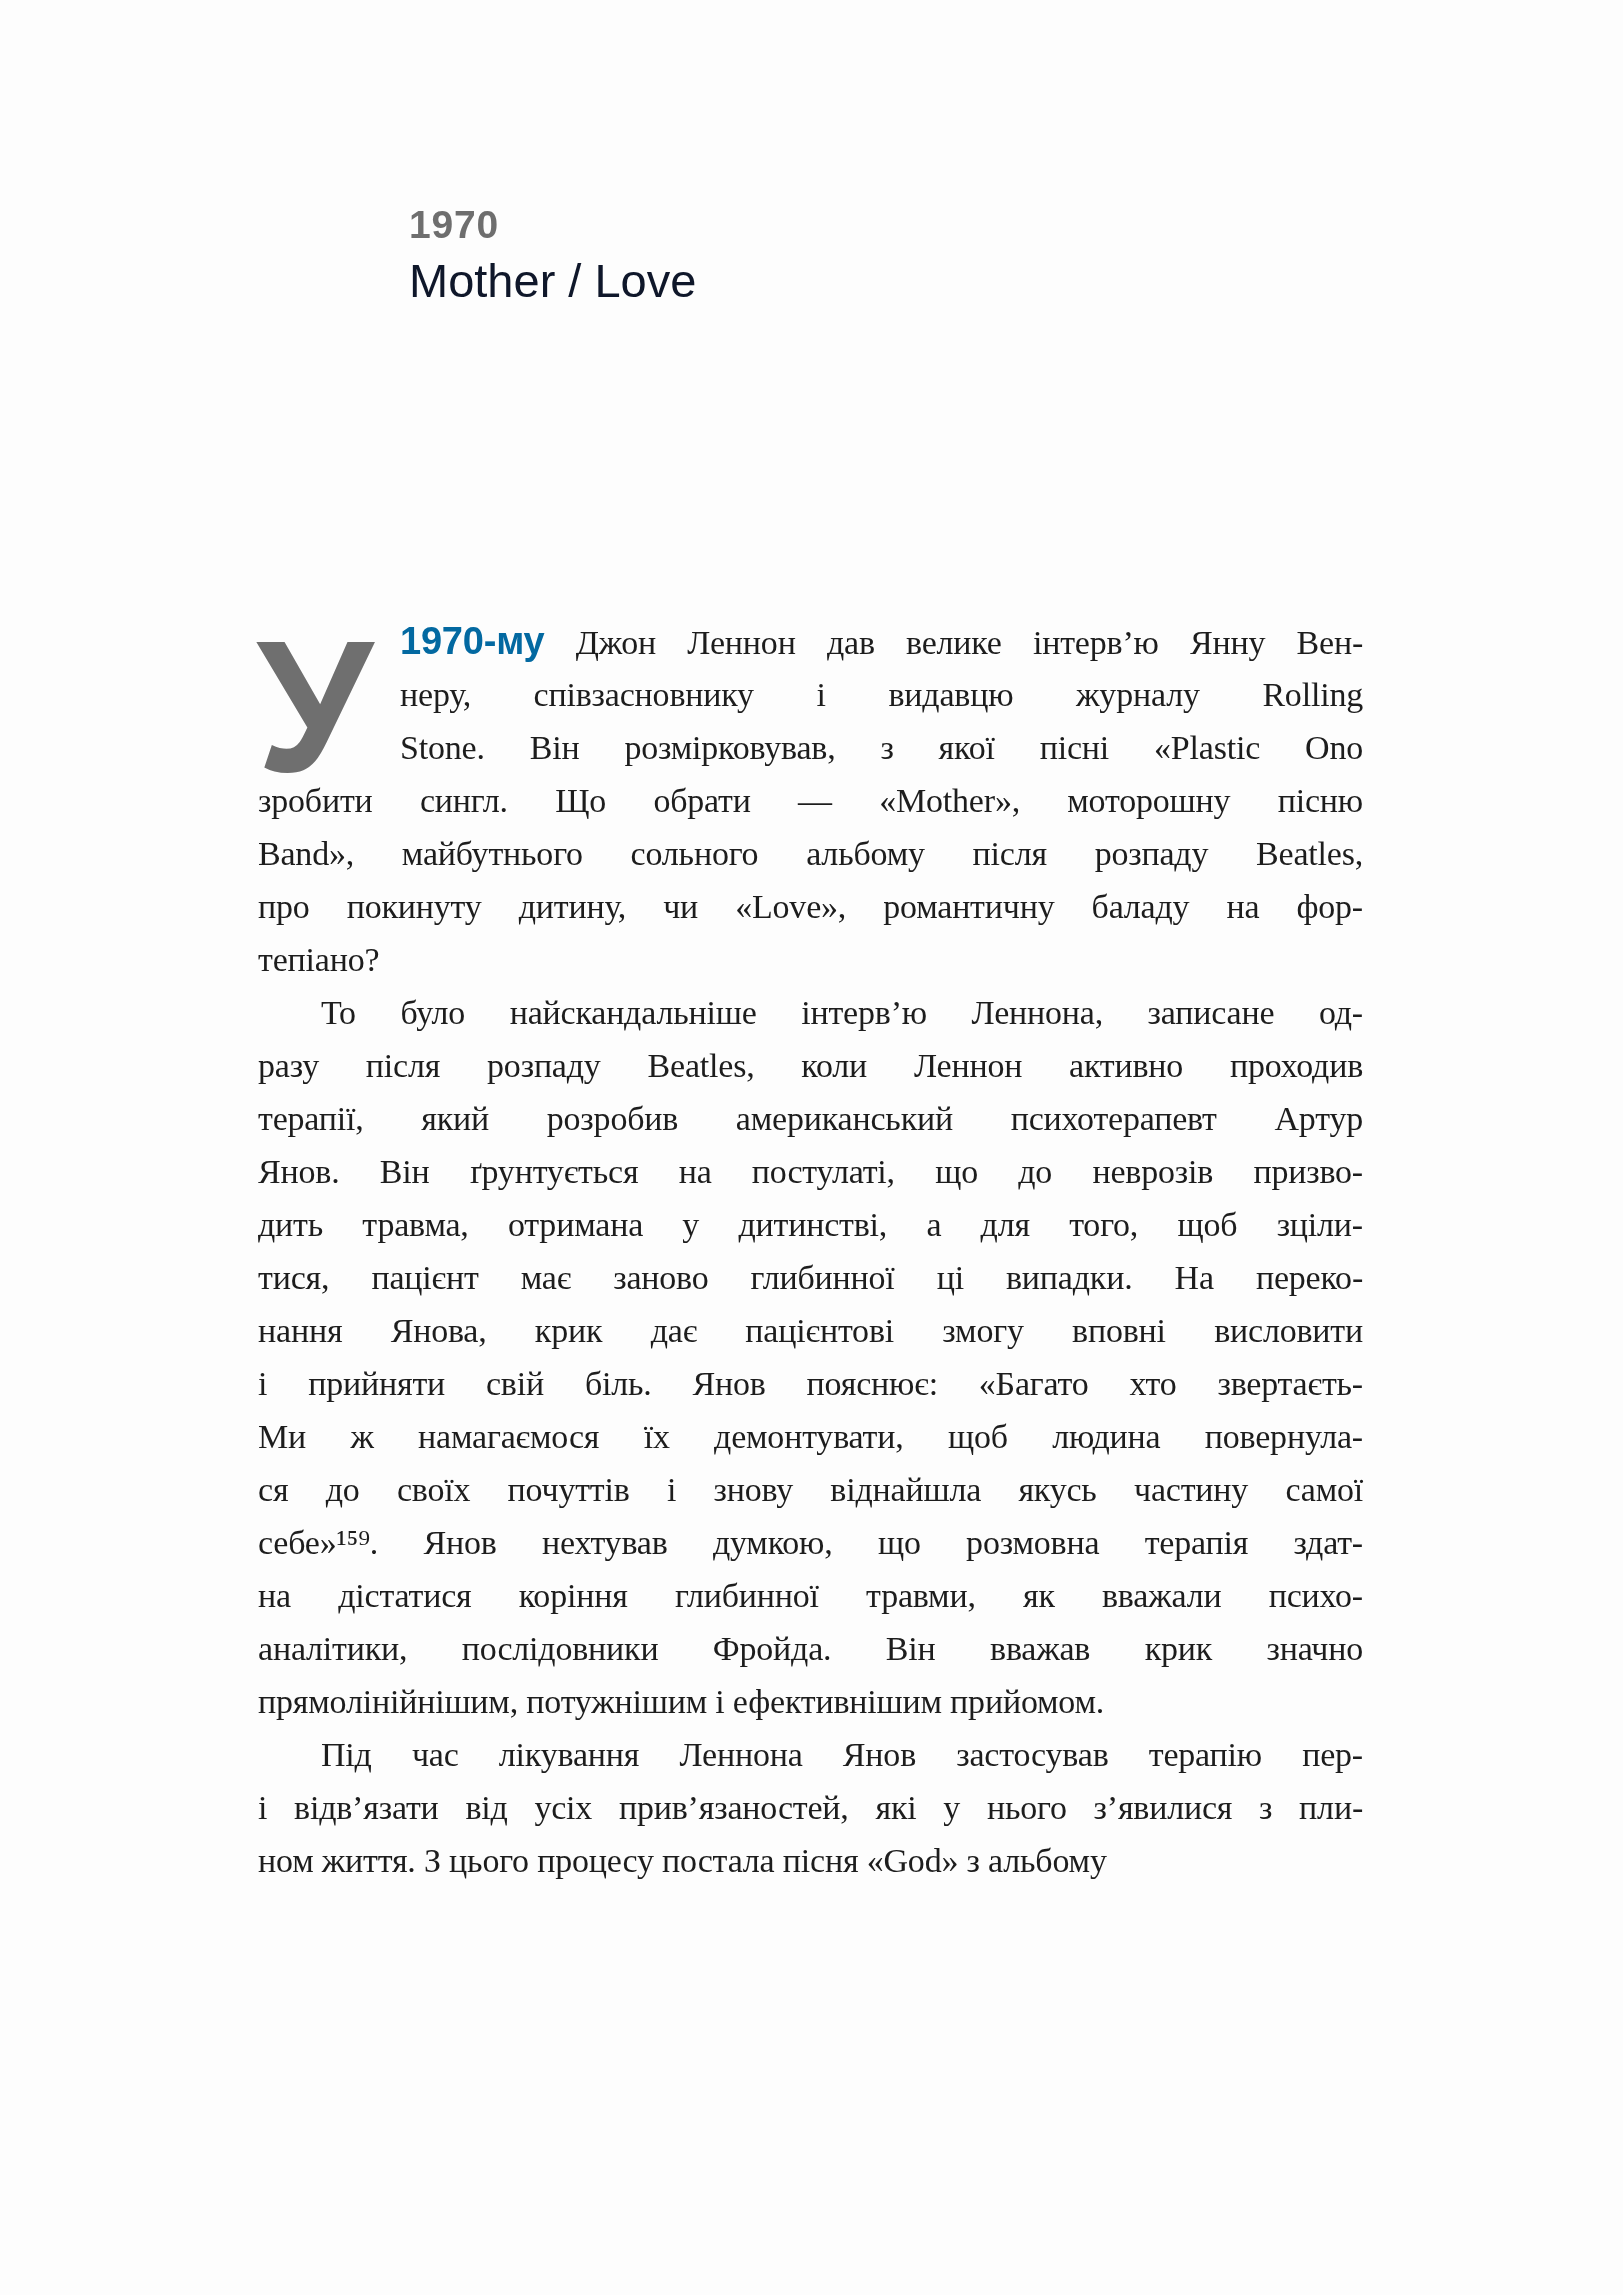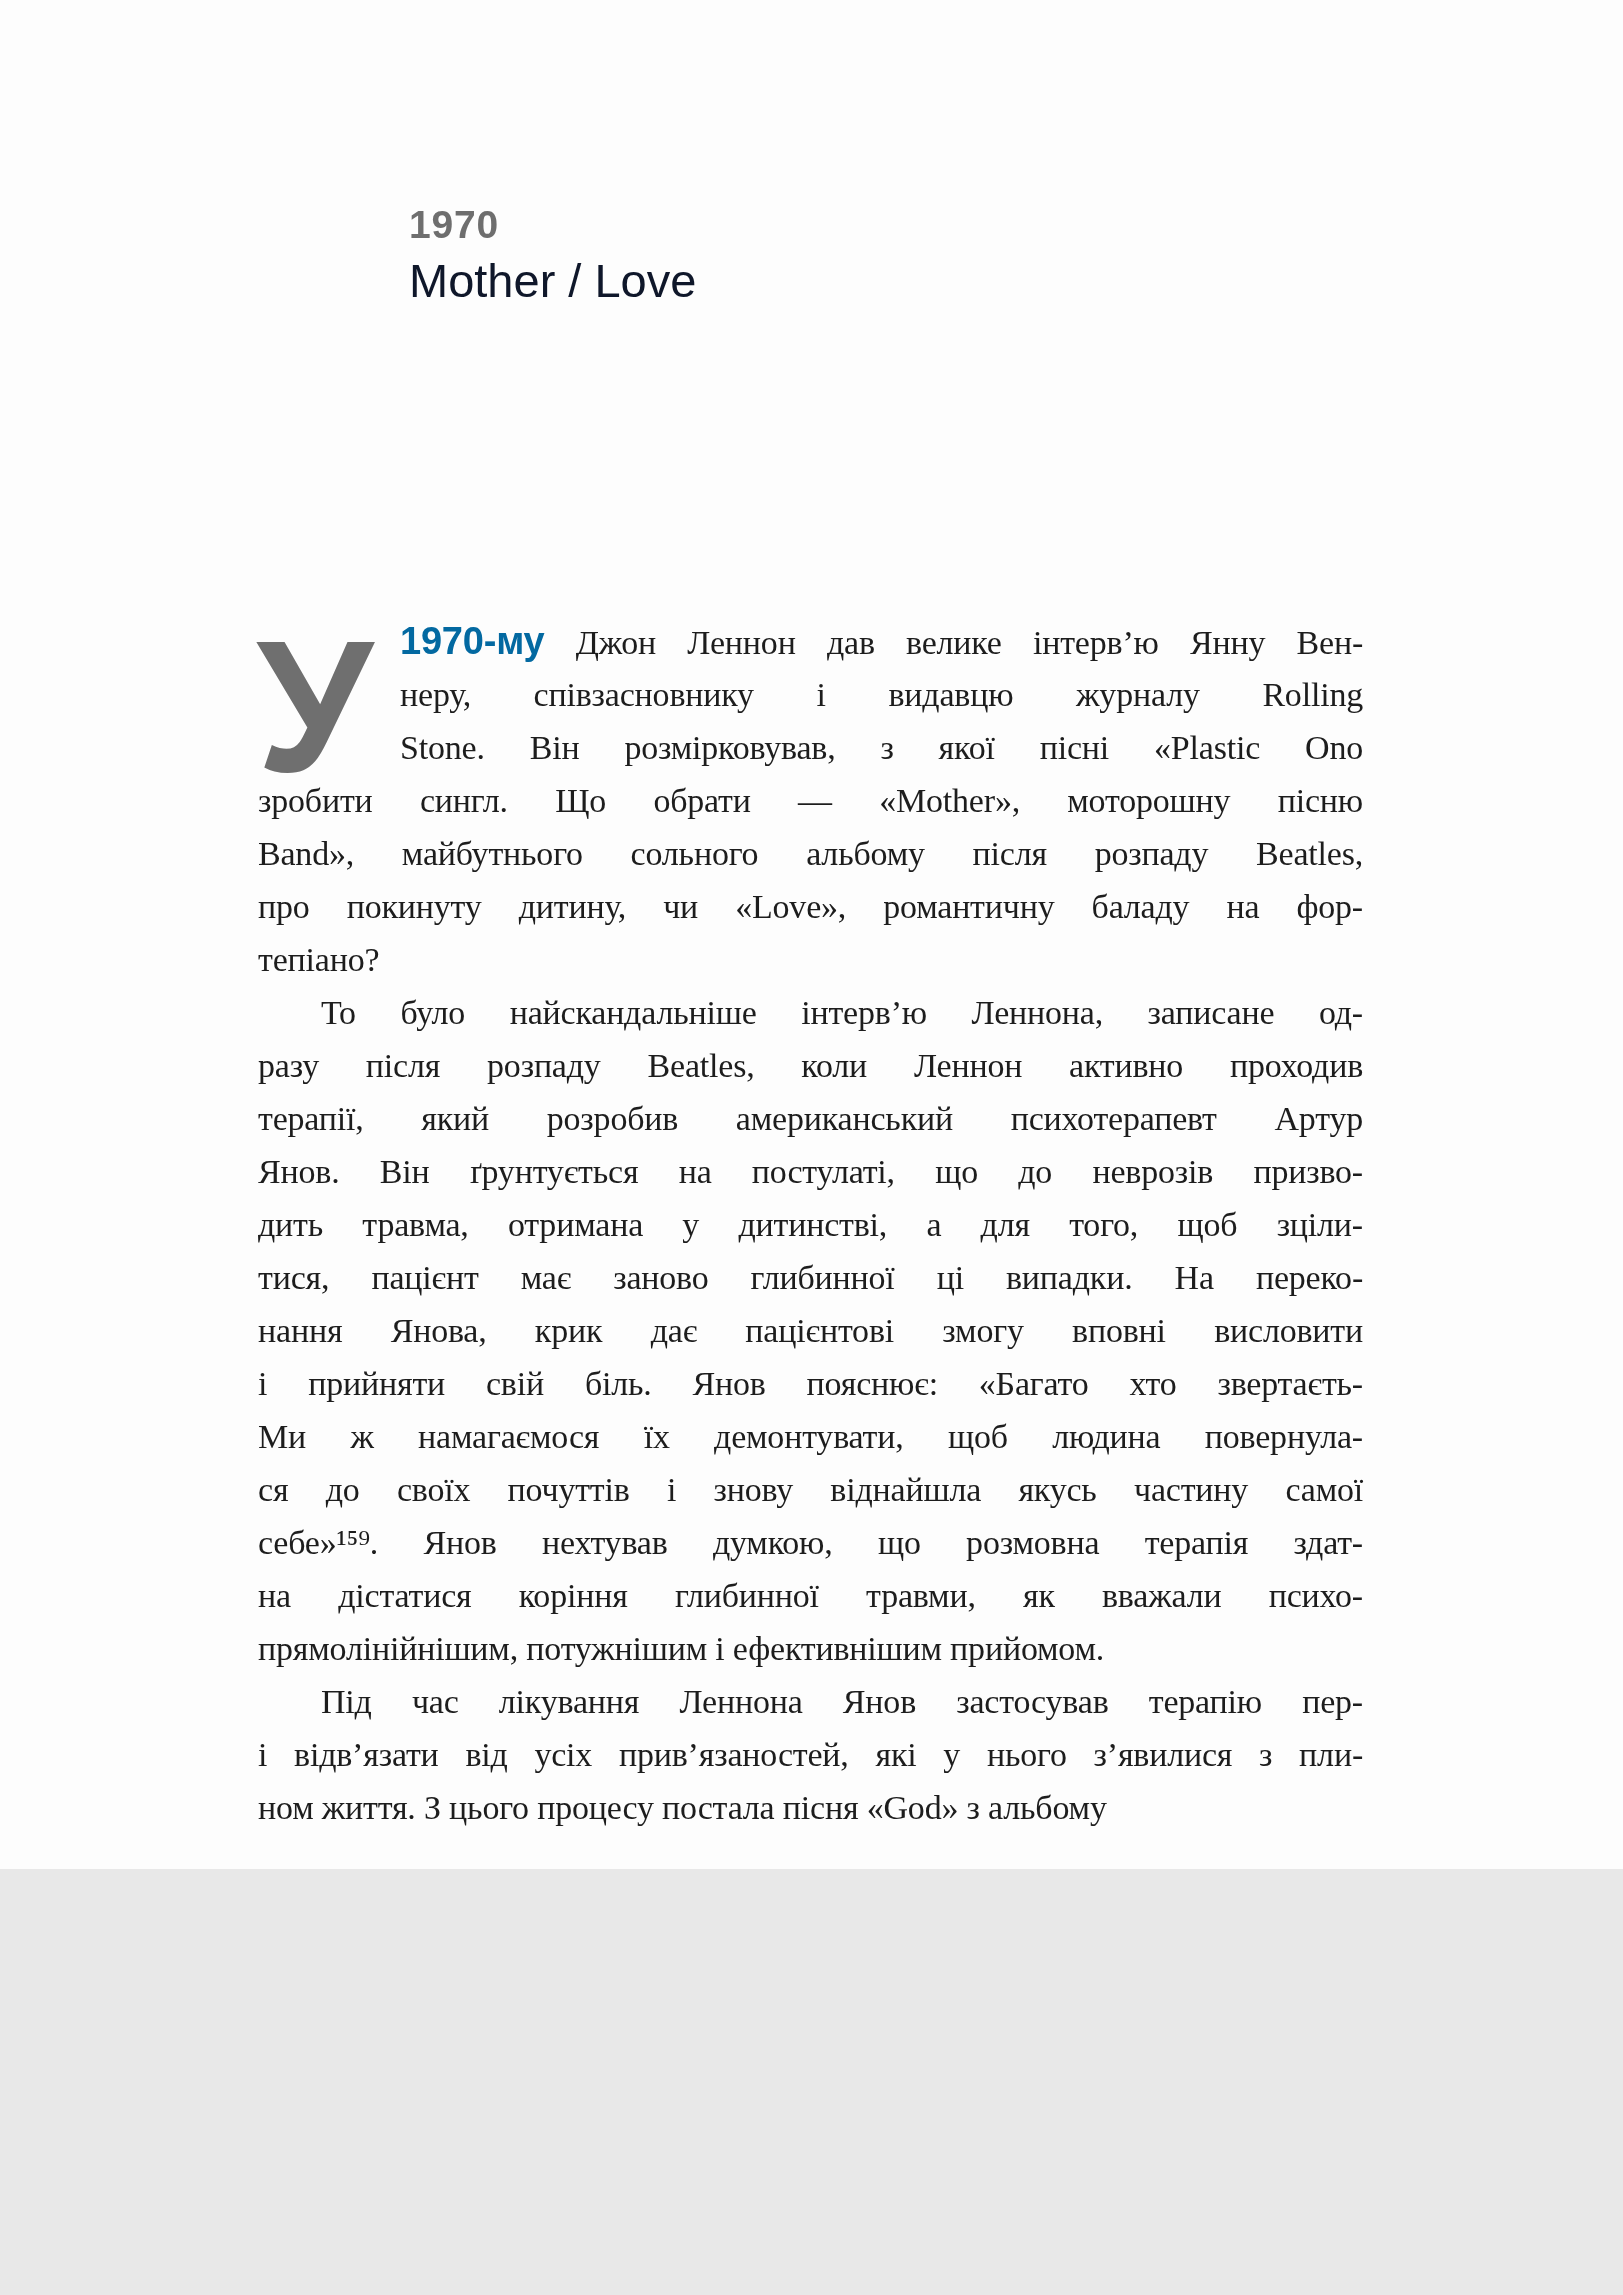--- a/index.html
+++ b/index.html
@@ -1,19 +1,19 @@
 <!DOCTYPE html>
 <html style="font-size:13.5px"><head>
 <meta charset="utf-8">
 <style>
   html,body { margin:0; padding:0; background:#e8e8e8; }
   .page {
     position: relative;
     width: 1624px;
-    height: 1869px;
+    height: 2295px;
     background: #fdfdfd;
     overflow: hidden;
     font-family: "Liberation Serif", "DejaVu Serif", serif;
   }
   
   .chapter-header {
     position: absolute;
     left: 409px;
     top: 203px;
   }
@@ -128,20 +128,21 @@
 
 
         <div class="line">Ми ж намагаємося їх демонтувати, щоб людина повернула-</div>
 
         <div class="line">ся до своїх почуттів і знову віднайшла якусь частину самої</div>
 
         <div class="line">себе»¹⁵⁹. Янов нехтував думкою, що розмовна терапія здат-</div>
 
         <div class="line">на дістатися коріння глибинної травми, як вважали психо-</div>
 
+        <div class="line">аналітики, послідовники Фройда. Він вважав крик значно</div>
 
         <div class="line">прямолінійнішим, потужнішим і ефективнішим прийомом.</div>
       </div>
 
     <div class="para lines-tail para-indent">
 
         <div class="line">Під час лікування Леннона Янов застосував терапію пер-</div>
 
 
         <div class="line">і відв’язати від усіх прив’язаностей, які у нього з’явилися з пли-</div>

